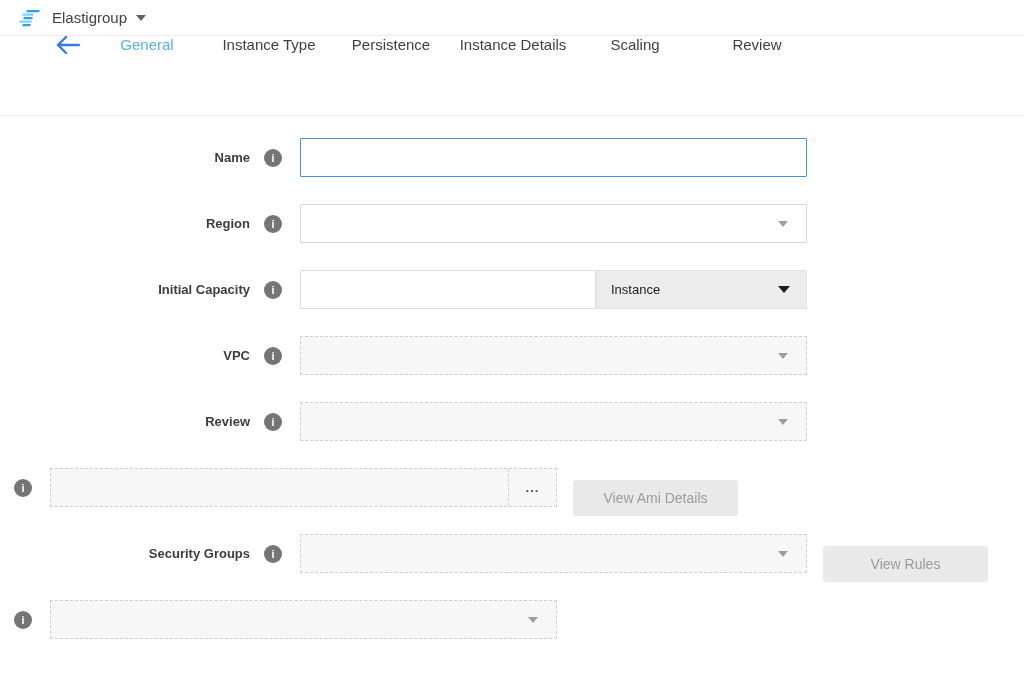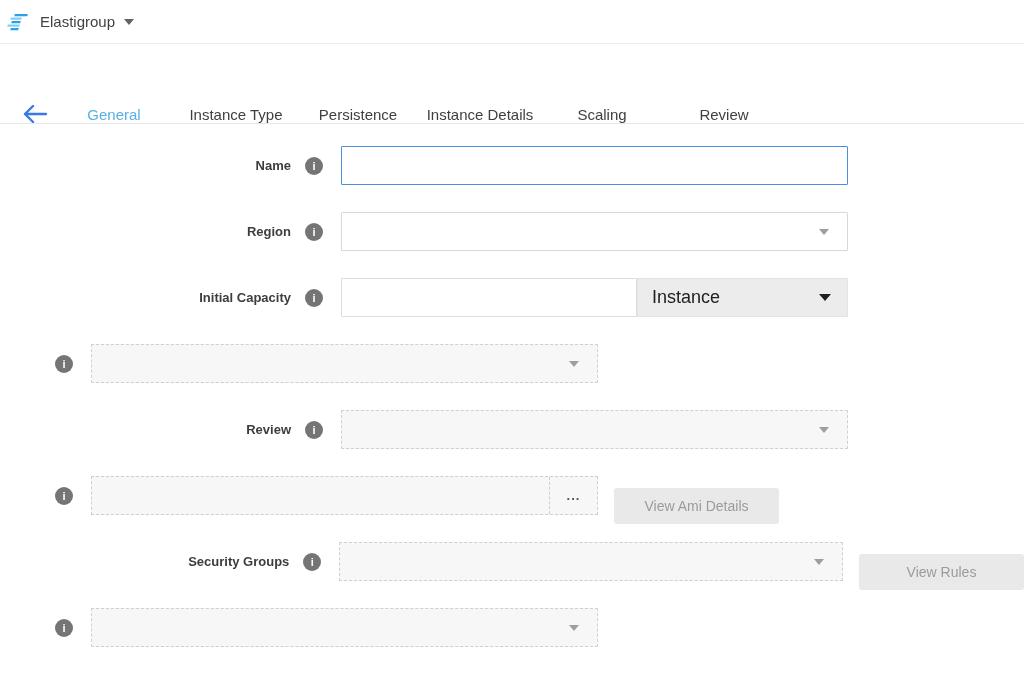--- a/index.html
+++ b/index.html
@@ -1,38 +1,38 @@
 <!DOCTYPE html>
 <html><head>
 <meta charset="utf-8">
 <style>
   * { margin: 0; padding: 0; box-sizing: border-box; }
   html, body { width: 1024px; height: 688px; background: #fff; overflow: hidden;
     font-family: "Liberation Sans", "DejaVu Sans", sans-serif; }
 
   
-  .topbar { height: 44px; display: flex; align-items: center; padding-left: 4px;
+  .topbar { height: 36px; display: flex; align-items: center; padding-left: 16px;
     border-bottom: 1px solid #ececec; background: #fff; }
   .logo { width: 24px; height: 24px; margin-right: 12px; }
   .app-name { font-size: 15px; color: #424242; }
   .caret-dark { width: 0; height: 0; border-left: 5px solid transparent;
     border-right: 5px solid transparent; border-top: 6px solid #5f6368; margin-left: 9px; }
 
   
-  .nav { height: 80px; display: flex; align-items: flex-end;
-    border-bottom: 1px solid #e7e7e7; background: #fff; }
+  .nav { height: 80px; display: flex; align-items: flex-start;
+    border-bottom: 1px solid #e7e7e7; background: #fff; padding-left: 33px; }
   .back { margin-left: 18px; width: 34px; display: flex; align-items: center;
     justify-content: center; cursor: pointer; }
   .tabs { display: flex; margin-left: 1px; }
   .tab { width: 122px; text-align: center; font-size: 15px; color: #3f3f3f; cursor: pointer; }
   .tab.active { color: #58b0e3; }
 
   
   .form { padding-top: 22px; }
-  .row { display: flex; align-items: center; margin-bottom: 27px; height: 39px; padding-left: 41px; }
+  .row { display: flex; align-items: center; margin-bottom: 27px; height: 39px; }
   .lbl { width: 250px; text-align: right; font-size: 13px; font-weight: bold; color: #3d3d3d; }
   .info { width: 18px; height: 18px; border-radius: 50%; background: #757575; color: #fff;
     font-size: 11px; font-weight: bold; display: flex; align-items: center; justify-content: center;
     margin-left: 14px; margin-right: 18px; flex-shrink: 0; cursor: pointer; }
   .field { width: 507px; height: 39px; position: relative; display: flex; align-items: center; }
 
   .input-text { width: 100%; height: 39px; border: 1px solid #dcdcdc; background: #fff;
     font-size: 13px; padding: 0 10px; outline: none; border-radius: 1px; }
   .input-text.focused { border: 1.5px solid #4a90e2; }
 
@@ -40,21 +40,21 @@
     display: flex; align-items: center; padding: 0 14px; font-size: 13px; color: #212121;
     cursor: pointer; border-radius: 1px; position: relative; }
   .select .caret { position: absolute; right: 18px; width: 0; height: 0;
     border-left: 5px solid transparent; border-right: 5px solid transparent;
     border-top: 6px solid #9e9e9e; }
   .select.disabled, .input-text.disabled { border: 1px dashed #cfcfcf; background: #f7f7f7; }
 
   .split { display: flex; width: 100%; height: 39px; }
   .split .input-text { width: 296px; border: 1px solid #ddd; }
   .unit-select { width: 211px; height: 39px; background: #ececec; border: 1px solid #e3e3e3;
-    display: flex; align-items: center; padding: 0 14px; font-size: 18px; color: #212121;
+    display: flex; align-items: center; padding: 0 14px; font-size: 13px; color: #212121;
     cursor: pointer; position: relative; }
   .unit-select .caret-black { position: absolute; right: 16px; width: 0; height: 0;
     border-left: 6px solid transparent; border-right: 6px solid transparent;
     border-top: 7px solid #1f1f1f; }
 
   .image-box { width: 100%; height: 39px; border: 1px dashed #cfcfcf; background: #f7f7f7;
     display: flex; }
   .image-main { flex: 1; }
   .image-more { width: 48px; border-left: 1px dashed #cfcfcf; display: flex;
     align-items: center; justify-content: center; font-size: 13px; font-weight: bold;
@@ -127,20 +127,21 @@
         <input class="input-text" type="text" value="" style="">
         <div class="unit-select">
           <span>Instance</span>
           <span class="caret-black"></span>
         </div>
       </div>
     </div>
   </div>
 
   <div class="row">
+    <label class="lbl">VPC</label>
     <span class="info">i</span>
     <div class="field">
       <div class="select disabled">
         <span></span>
         <span class="caret"></span>
       </div>
     </div>
   </div>
 
   <div class="row">

